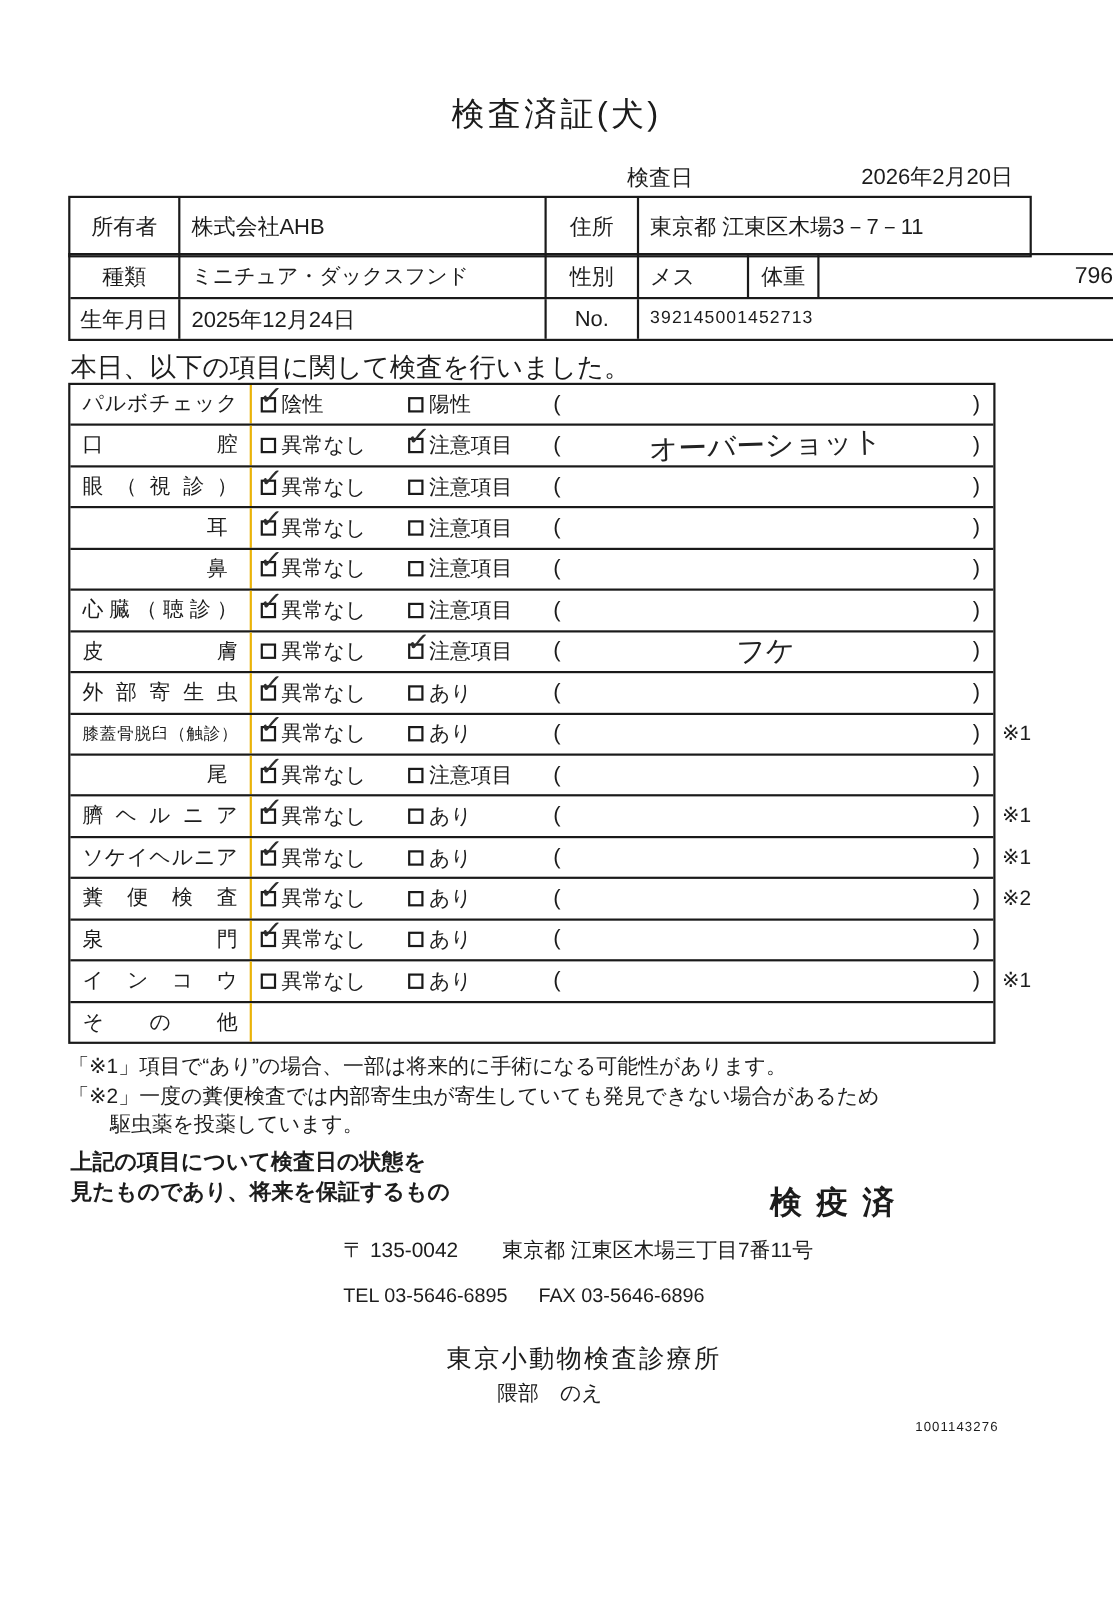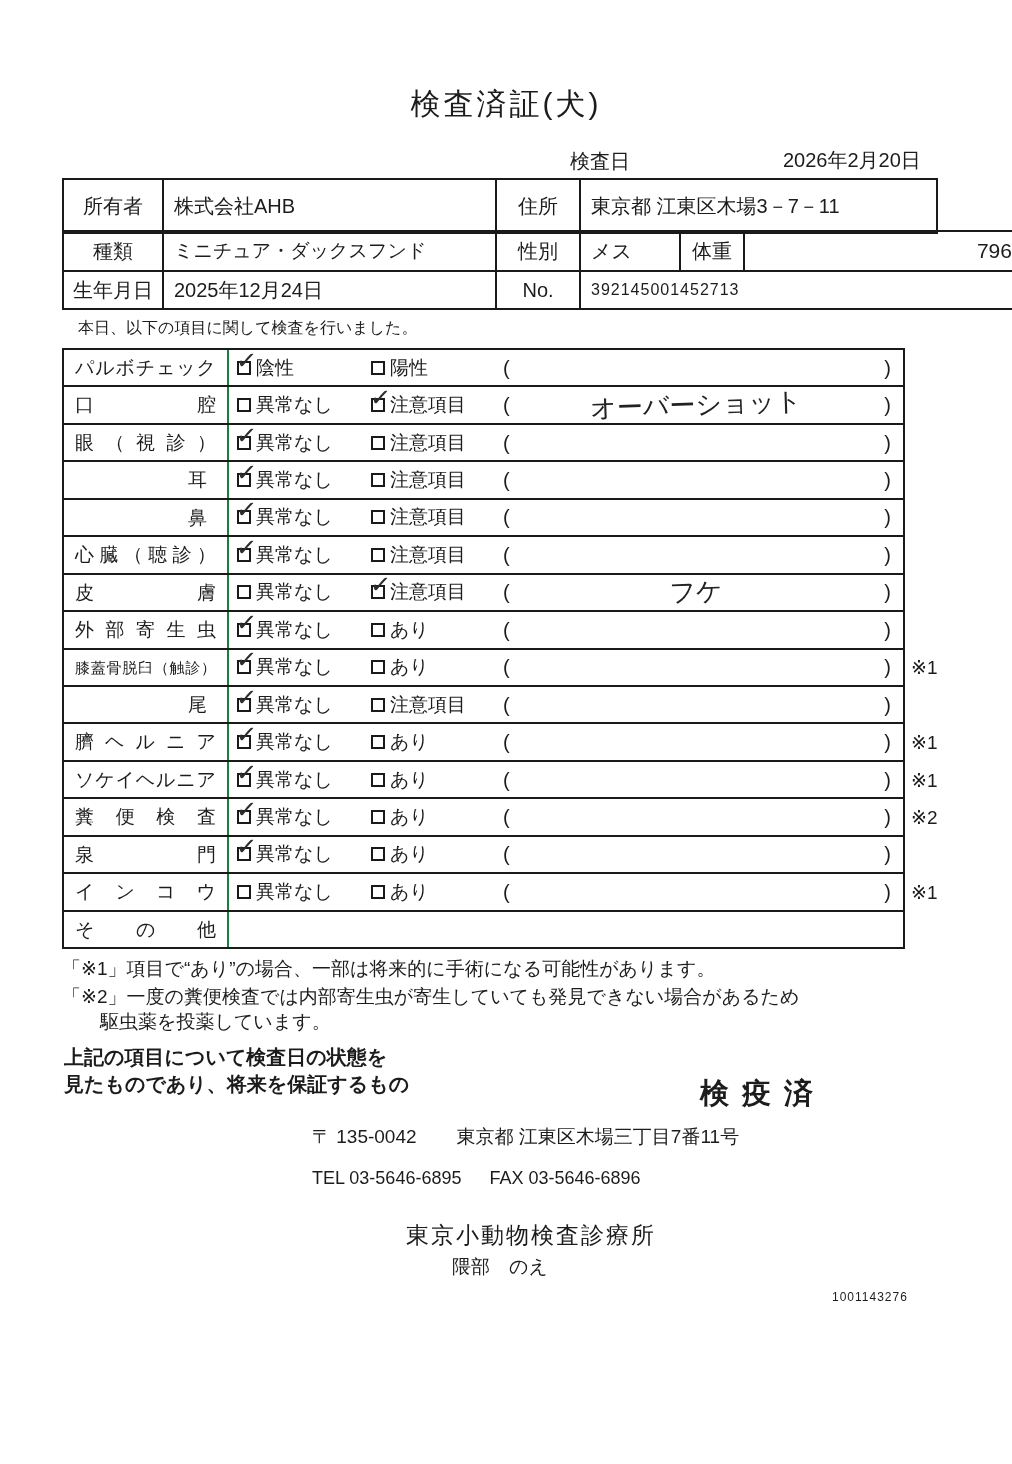--- a/index.html
+++ b/index.html
@@ -24,27 +24,27 @@
   .cell:not(:last-child) { border-right:2px solid #1a1a1a; }
   .cell.head { justify-content:center; }
   .cell.val { padding-left:10px; }
   .w100{width:100px;} .w333{width:333px;} .w84{width:84px;} .w64{width:64px;}
   .flex1{flex:1;text-align:center;}
   .breed{font-size:19px;}
   .weight { justify-content:flex-end; padding-right:34px; gap:12px; font-size:21px; }
   .unit { font-size:18px; }
   .no-val { font-size:16px; letter-spacing:1px; }
 
-  .intro { position:absolute; top:318px; left:64px; font-size:16px;margin-left:14px; }
+  .intro { position:absolute; top:318px; left:64px; font-size:24px; }
 
   .insp-table { position:absolute; top:348px; left:62px; width:843px; height:601px;
                 border:2px solid #1a1a1a; display:flex; flex-direction:column; }
   .t-row { flex:1; display:flex; position:relative; }
   .t-row + .t-row { border-top:2px solid #1a1a1a; }
-  .cell-label { width:165px; border-right:2px solid #15803d; padding:0 11px;
+  .cell-label { width:165px; border-right:2px solid #eab308; padding:0 11px;
                 font-size:19px; line-height:35px; text-align:justify;
                 text-align-last:justify; overflow:hidden; }
   .label-small .cell-label { font-size:15px; }
   .label-single .cell-label { text-align:right; text-align-last:right; padding-right:20px; }
   .cell-content { flex:1; position:relative; font-size:19px; }
   .opt { position:absolute; top:50%; transform:translateY(-50%);
          white-space:nowrap; display:flex; align-items:center; }
   .opt1 { left:8px; } .opt2 { left:142px; }
   .checkbox { width:14px; height:14px; border:2px solid #1a1a1a; margin-right:5px;
               position:relative; flex:none; }

